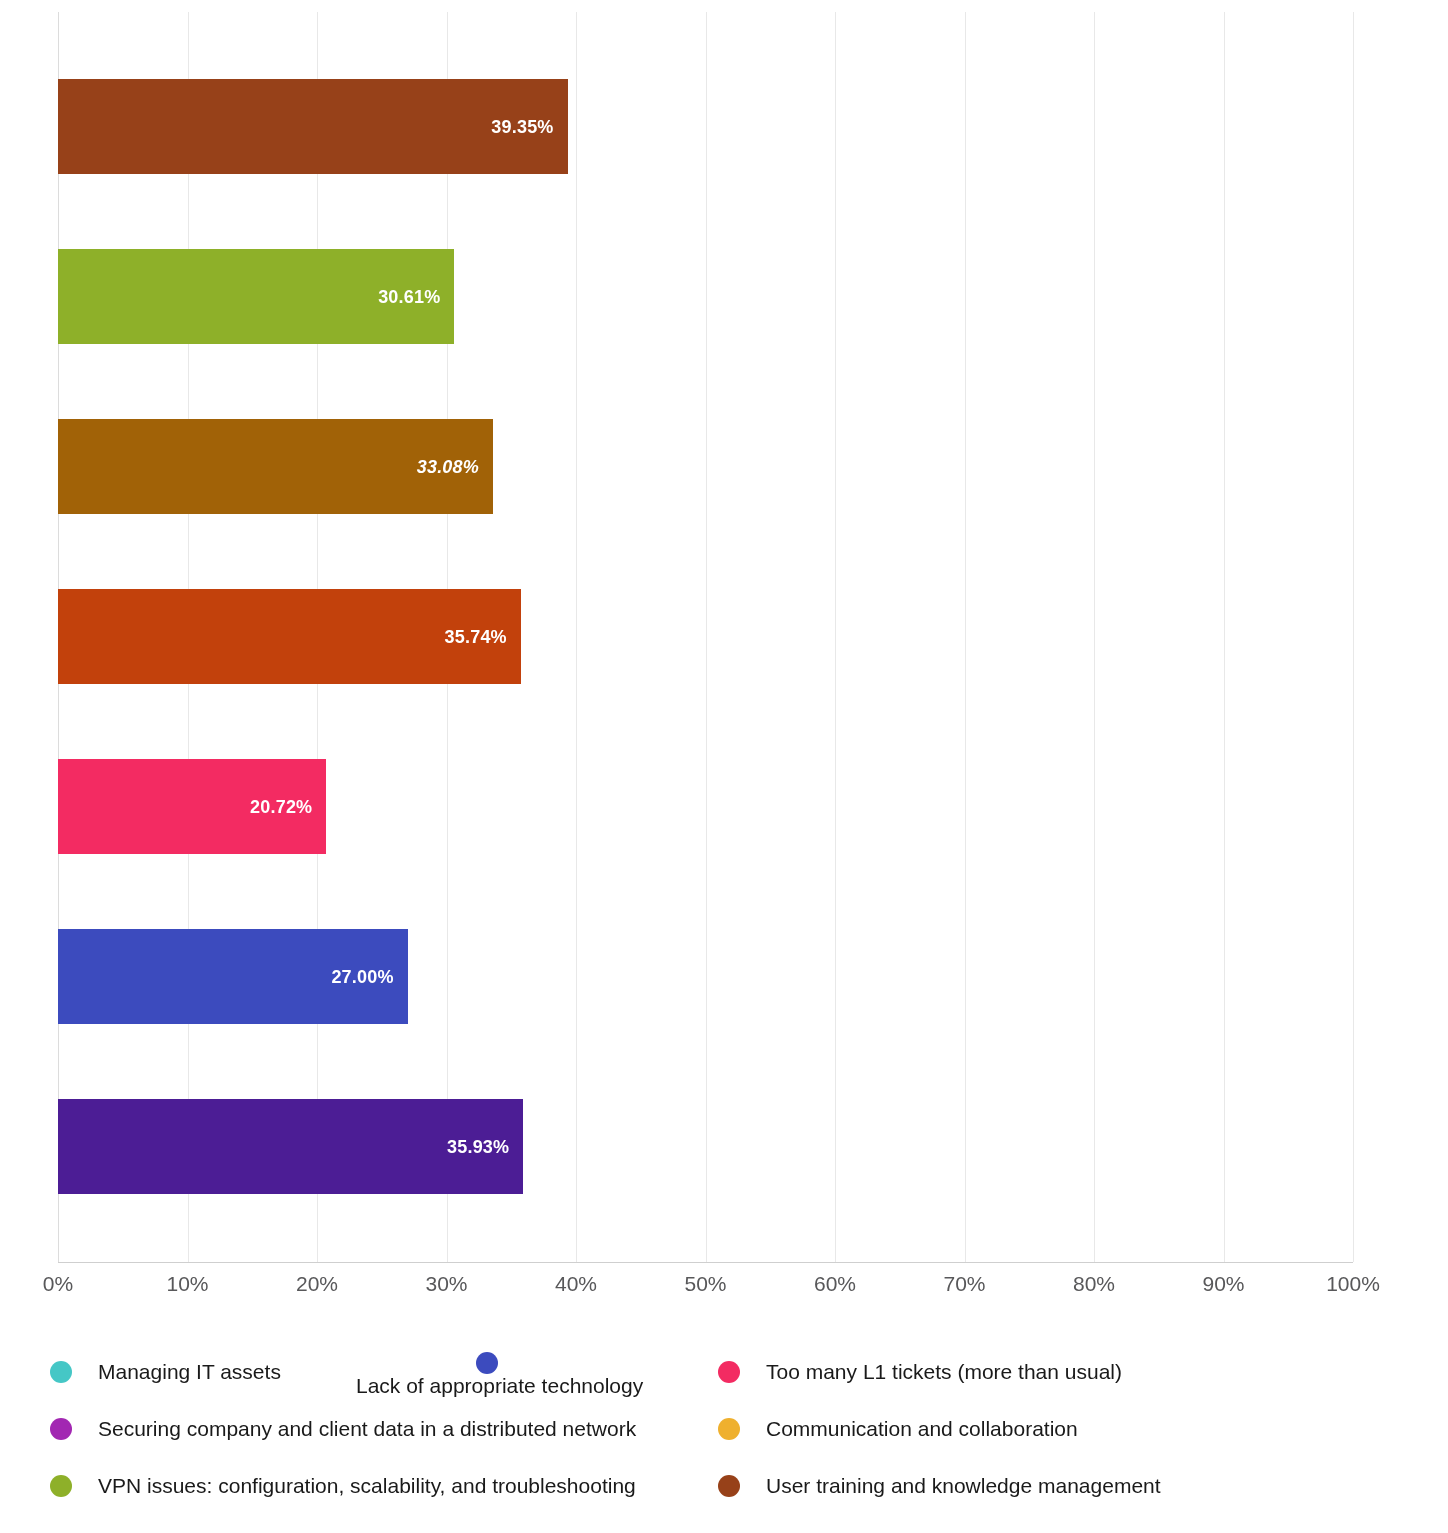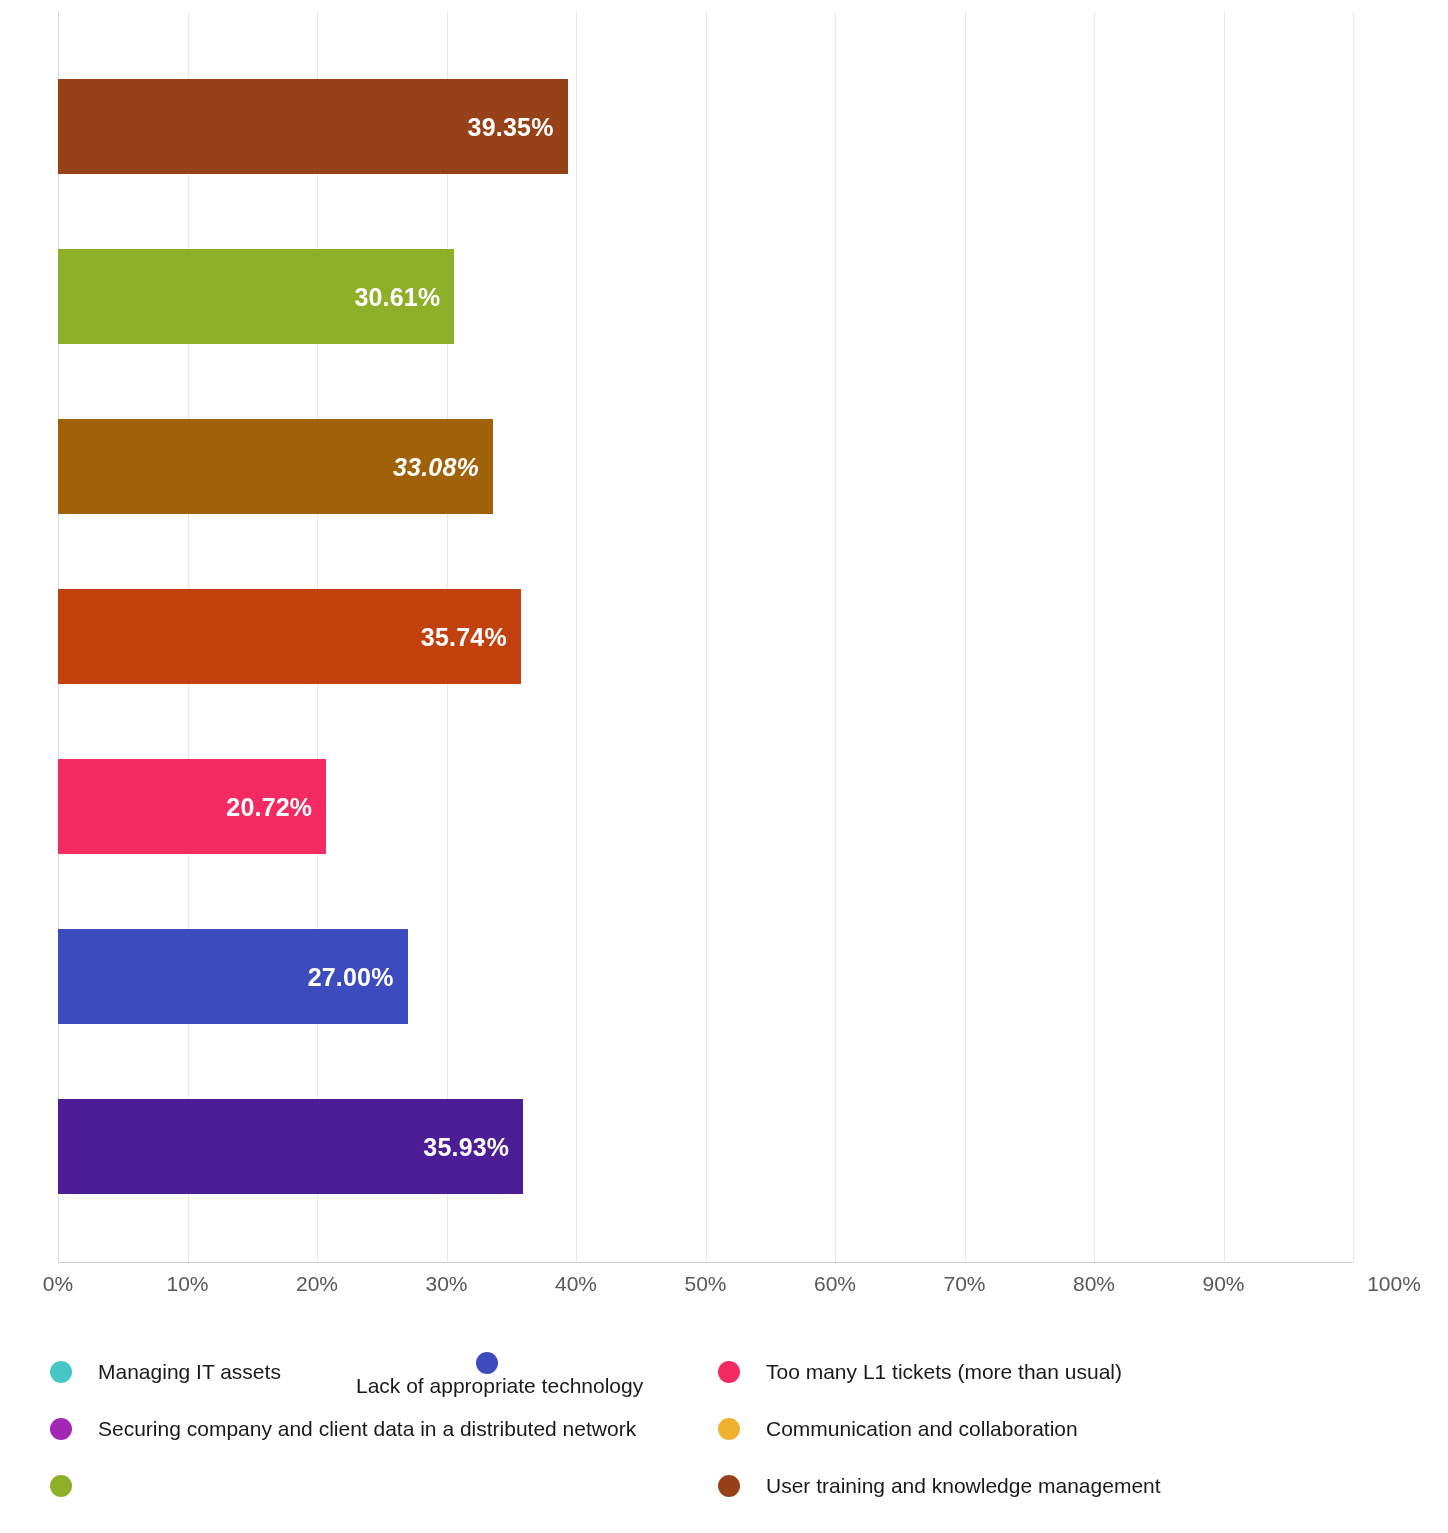--- a/index.html
+++ b/index.html
@@ -66,21 +66,21 @@
     top: 0;
     height: 95px;
     box-sizing: border-box;
   }
   .bar-label {
     position: absolute;
     right: 14px;
     top: 50%;
     transform: translateY(-50%);
     color: #ffffff;
-    font-size: 25px;
+    font-size: 18px;
     font-weight: bold;
     font-family: "Liberation Sans", sans-serif;
     white-space: nowrap;
     letter-spacing: 0.2px;
   }
 
   
   .x-axis-line {
     position: absolute;
     left: 58px;
@@ -201,21 +201,21 @@
       <div class="x-tick" style="left: 58px;">0%</div>
       <div class="x-tick" style="left: 187.5px;">10%</div>
       <div class="x-tick" style="left: 317px;">20%</div>
       <div class="x-tick" style="left: 446.5px;">30%</div>
       <div class="x-tick" style="left: 576px;">40%</div>
       <div class="x-tick" style="left: 705.5px;">50%</div>
       <div class="x-tick" style="left: 835px;">60%</div>
       <div class="x-tick" style="left: 964.5px;">70%</div>
       <div class="x-tick" style="left: 1094px;">80%</div>
       <div class="x-tick" style="left: 1223.5px;">90%</div>
-      <div class="x-tick" style="left: 1394px;">100%</div>
+      <div class="x-tick" style="left: 1353px;">100%</div>
     </div>
 
   <div class="legend">
       <div class="legend-row">
         <div class="legend-item" style="left: 0px;">
           <span class="legend-dot" style="background: rgb(69, 199, 198);"></span>
           <span class="legend-text">Managing IT assets</span>
         </div>
         <div class="legend-item" style="left: 280px; flex-direction: column;">
           <span class="legend-dot" style="background: rgb(60, 75, 190);"></span>
@@ -232,20 +232,21 @@
           <span class="legend-text">Securing company and client data in a distributed network</span>
         </div>
         <div class="legend-item" style="left: 668px;">
           <span class="legend-dot" style="background: rgb(239, 176, 46);"></span>
           <span class="legend-text">Communication and collaboration</span>
         </div>
       </div>
       <div class="legend-row">
         <div class="legend-item" style="left: 0px;">
           <span class="legend-dot" style="background: rgb(142, 176, 41);"></span>
+          <span class="legend-text">VPN issues: configuration, scalability, and troubleshooting</span>
         </div>
         <div class="legend-item" style="left: 668px;">
           <span class="legend-dot" style="background: rgb(151, 65, 25);"></span>
           <span class="legend-text">User training and knowledge management</span>
         </div>
       </div>
     </div>
 
 </div>
 

